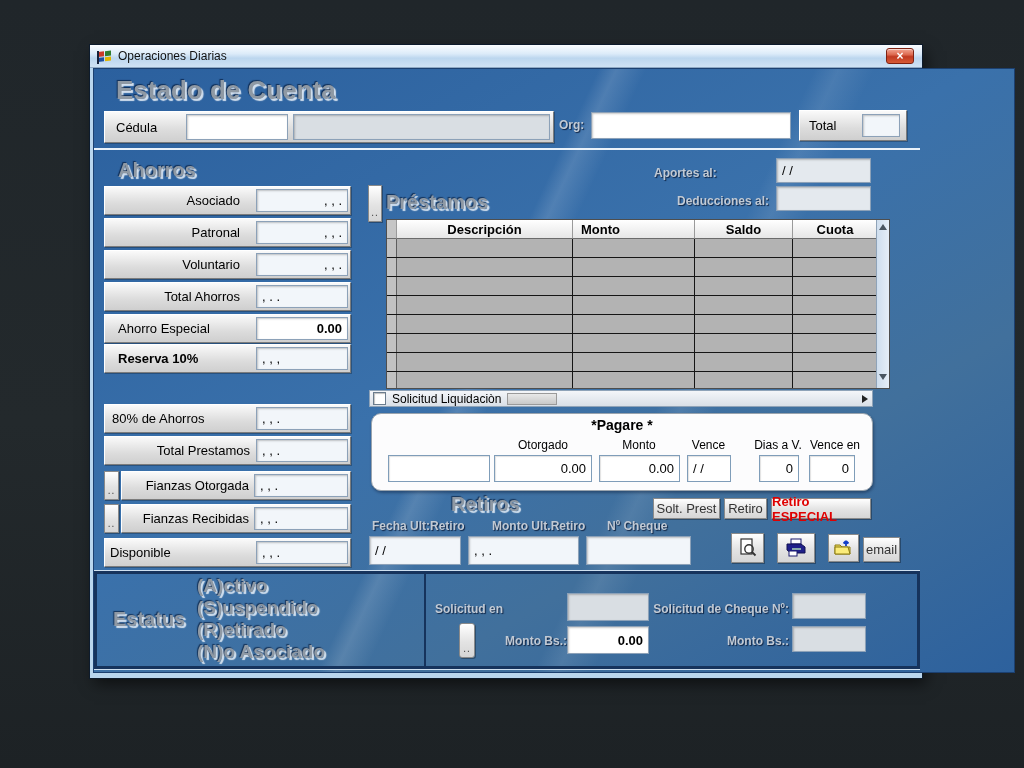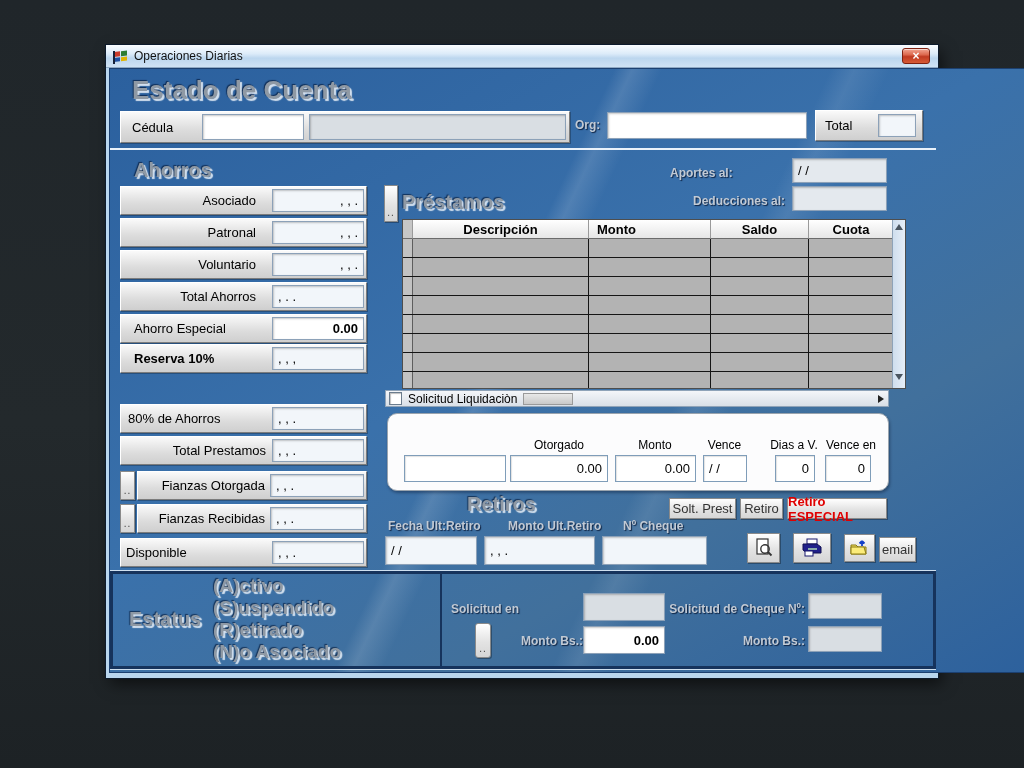--- a/index.html
+++ b/index.html
@@ -2,21 +2,21 @@
 <html><head>
 <meta charset="utf-8">
 <style>
   * { box-sizing: border-box; margin:0; padding:0; }
   body {
     width:1024px; height:768px; overflow:hidden;
     font-family:"Liberation Sans","DejaVu Sans",sans-serif;
     background:linear-gradient(180deg,#20262a 0%,#23292c 55%,#1d2225 100%);
     position:relative;
   }
-  .stage{ position:absolute; inset:0;margin-left:16px; }
+  .stage{ position:absolute; inset:0; }
   .frag{ position:absolute; background:#efefef; border:1px solid #9a9a9a; opacity:.92; }
 
   
   .window{
     position:absolute; left:90px; top:45px; width:832px; height:633px;
     background:#b9d6ee; box-shadow:0 0 0 1px #0d1b2c, 4px 6px 14px rgba(0,0,0,.55);
   }
   .titlebar{
     position:absolute; left:0; top:0; width:832px; height:23px;
     background:linear-gradient(180deg,#fbfdff 0%,#dcebf9 40%,#bcd6ee 60%,#cfe2f4 100%);
@@ -297,20 +297,21 @@
       </div>
 
       <div class="hscroll">
         <div class="checkbox"></div>
         <div class="cb-label">Solicitud Liquidaciòn</div>
         <div class="flat-btn"></div>
         <div class="tri-right" style="margin-left:auto; margin-right:4px;"></div>
       </div>
 
       <div class="pagare">
+        <div class="pg-title">*Pagare *</div>
         <div class="pg-lab" style="left:122px; width:98px;">Otorgado</div>
         <div class="pg-lab" style="left:227px; width:80px;">Monto</div>
         <div class="pg-lab" style="left:315px; width:43px;">Vence</div>
         <div class="pg-lab" style="left:380px; width:52px;">Dias a V.</div>
         <div class="pg-lab" style="left:436px; width:54px;">Vence en</div>
 
         <div class="pg-field" style="left:16px; width:102px;"></div>
         <div class="pg-field r" style="left:122px; width:98px;">0.00</div>
         <div class="pg-field r" style="left:227px; width:81px;">0.00</div>
         <div class="pg-field" style="left:315px; width:44px;">/ /</div>

